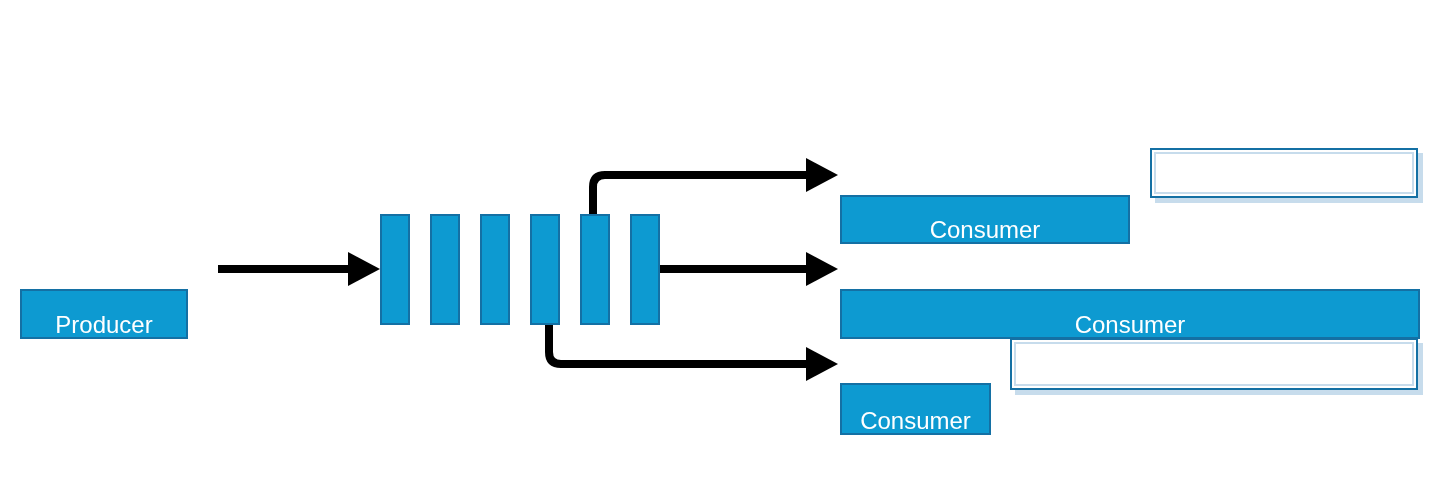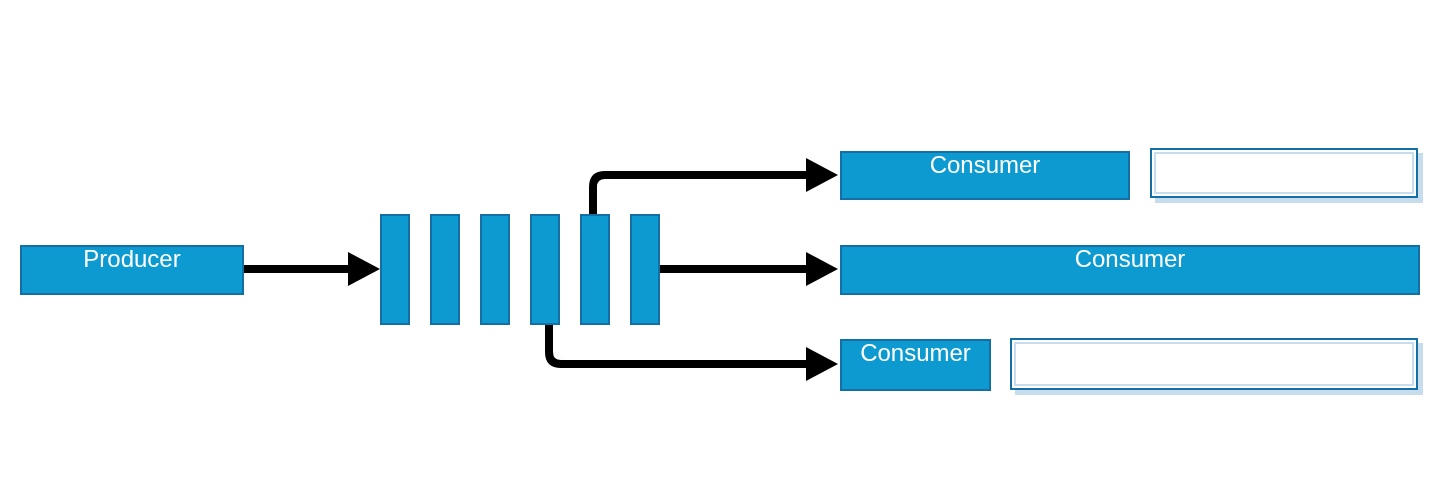--- a/index.html
+++ b/index.html
@@ -9,24 +9,24 @@
   }
   #connector-layer{position:absolute;left:0;top:0;width:1440px;height:500px;}
   #connector-layer path{fill:none;stroke:var(--connector,#000);stroke-width:8;}
   #connector-layer polygon{fill:var(--connector,#000);stroke:none;}
 
   .box{
     position:absolute;
     background:var(--fill,#0d9ad1);
     border:2px solid var(--stroke,#1470a4);
     color:var(--text-on-fill,#fff);
-    display:flex;align-items:flex-start;justify-content:center;
-    font-size:24px;line-height:1;box-sizing:border-box;
+    display:flex;align-items:flex-end;justify-content:center;
+    font-size:24px;line-height:1;box-sizing:border-box;margin-top:44px;
   }
-  #producer-box{left:20px;top:245px;width:224px;height:50px;}
+  #producer-box{left:20px;top:245px;width:168px;height:50px;}
   #consumer-box-top{left:840px;top:151px;width:290px;height:49px;}
   #consumer-box-mid{left:840px;top:245px;width:580px;height:50px;}
   #consumer-box-bottom{left:840px;top:339px;width:151px;height:52px;}
 
   #queue-slots{position:absolute;left:380px;top:214px;width:280px;height:111px;
     display:flex;justify-content:space-between;}
   .queue-slot{
     width:30px;height:111px;box-sizing:border-box;
     background:var(--fill,#0d9ad1);
     border:2px solid var(--stroke,#1470a4);

